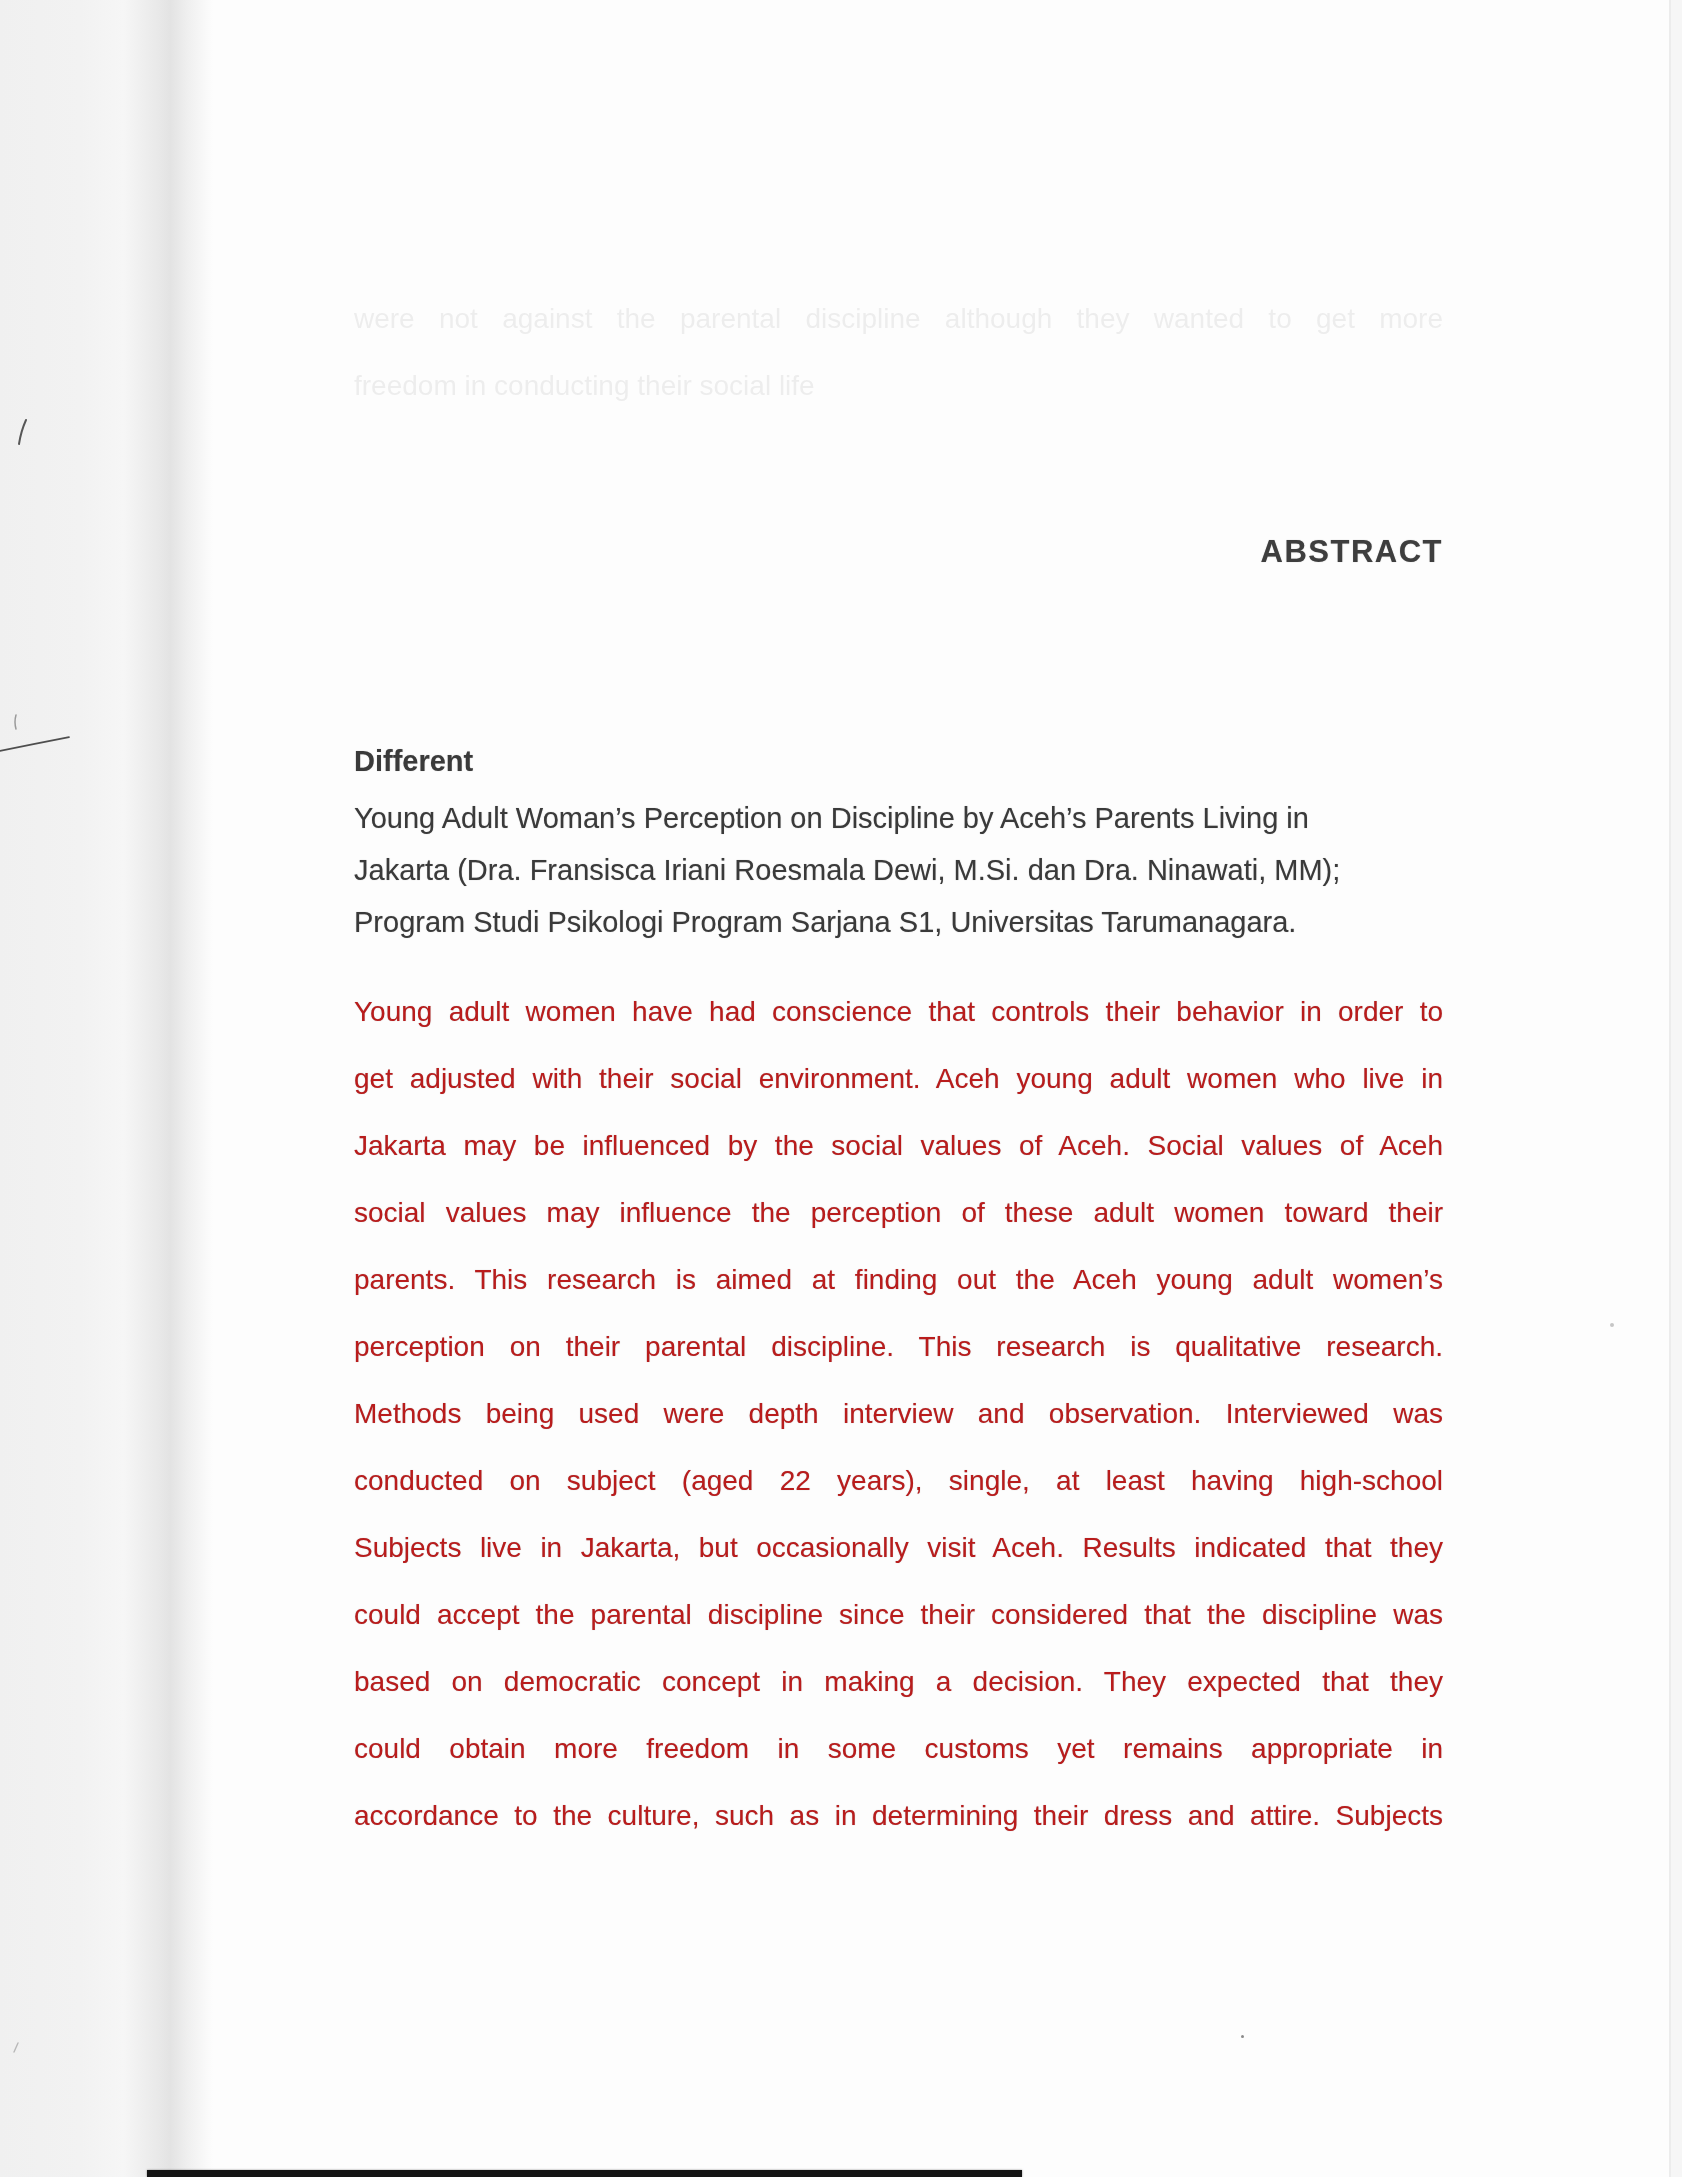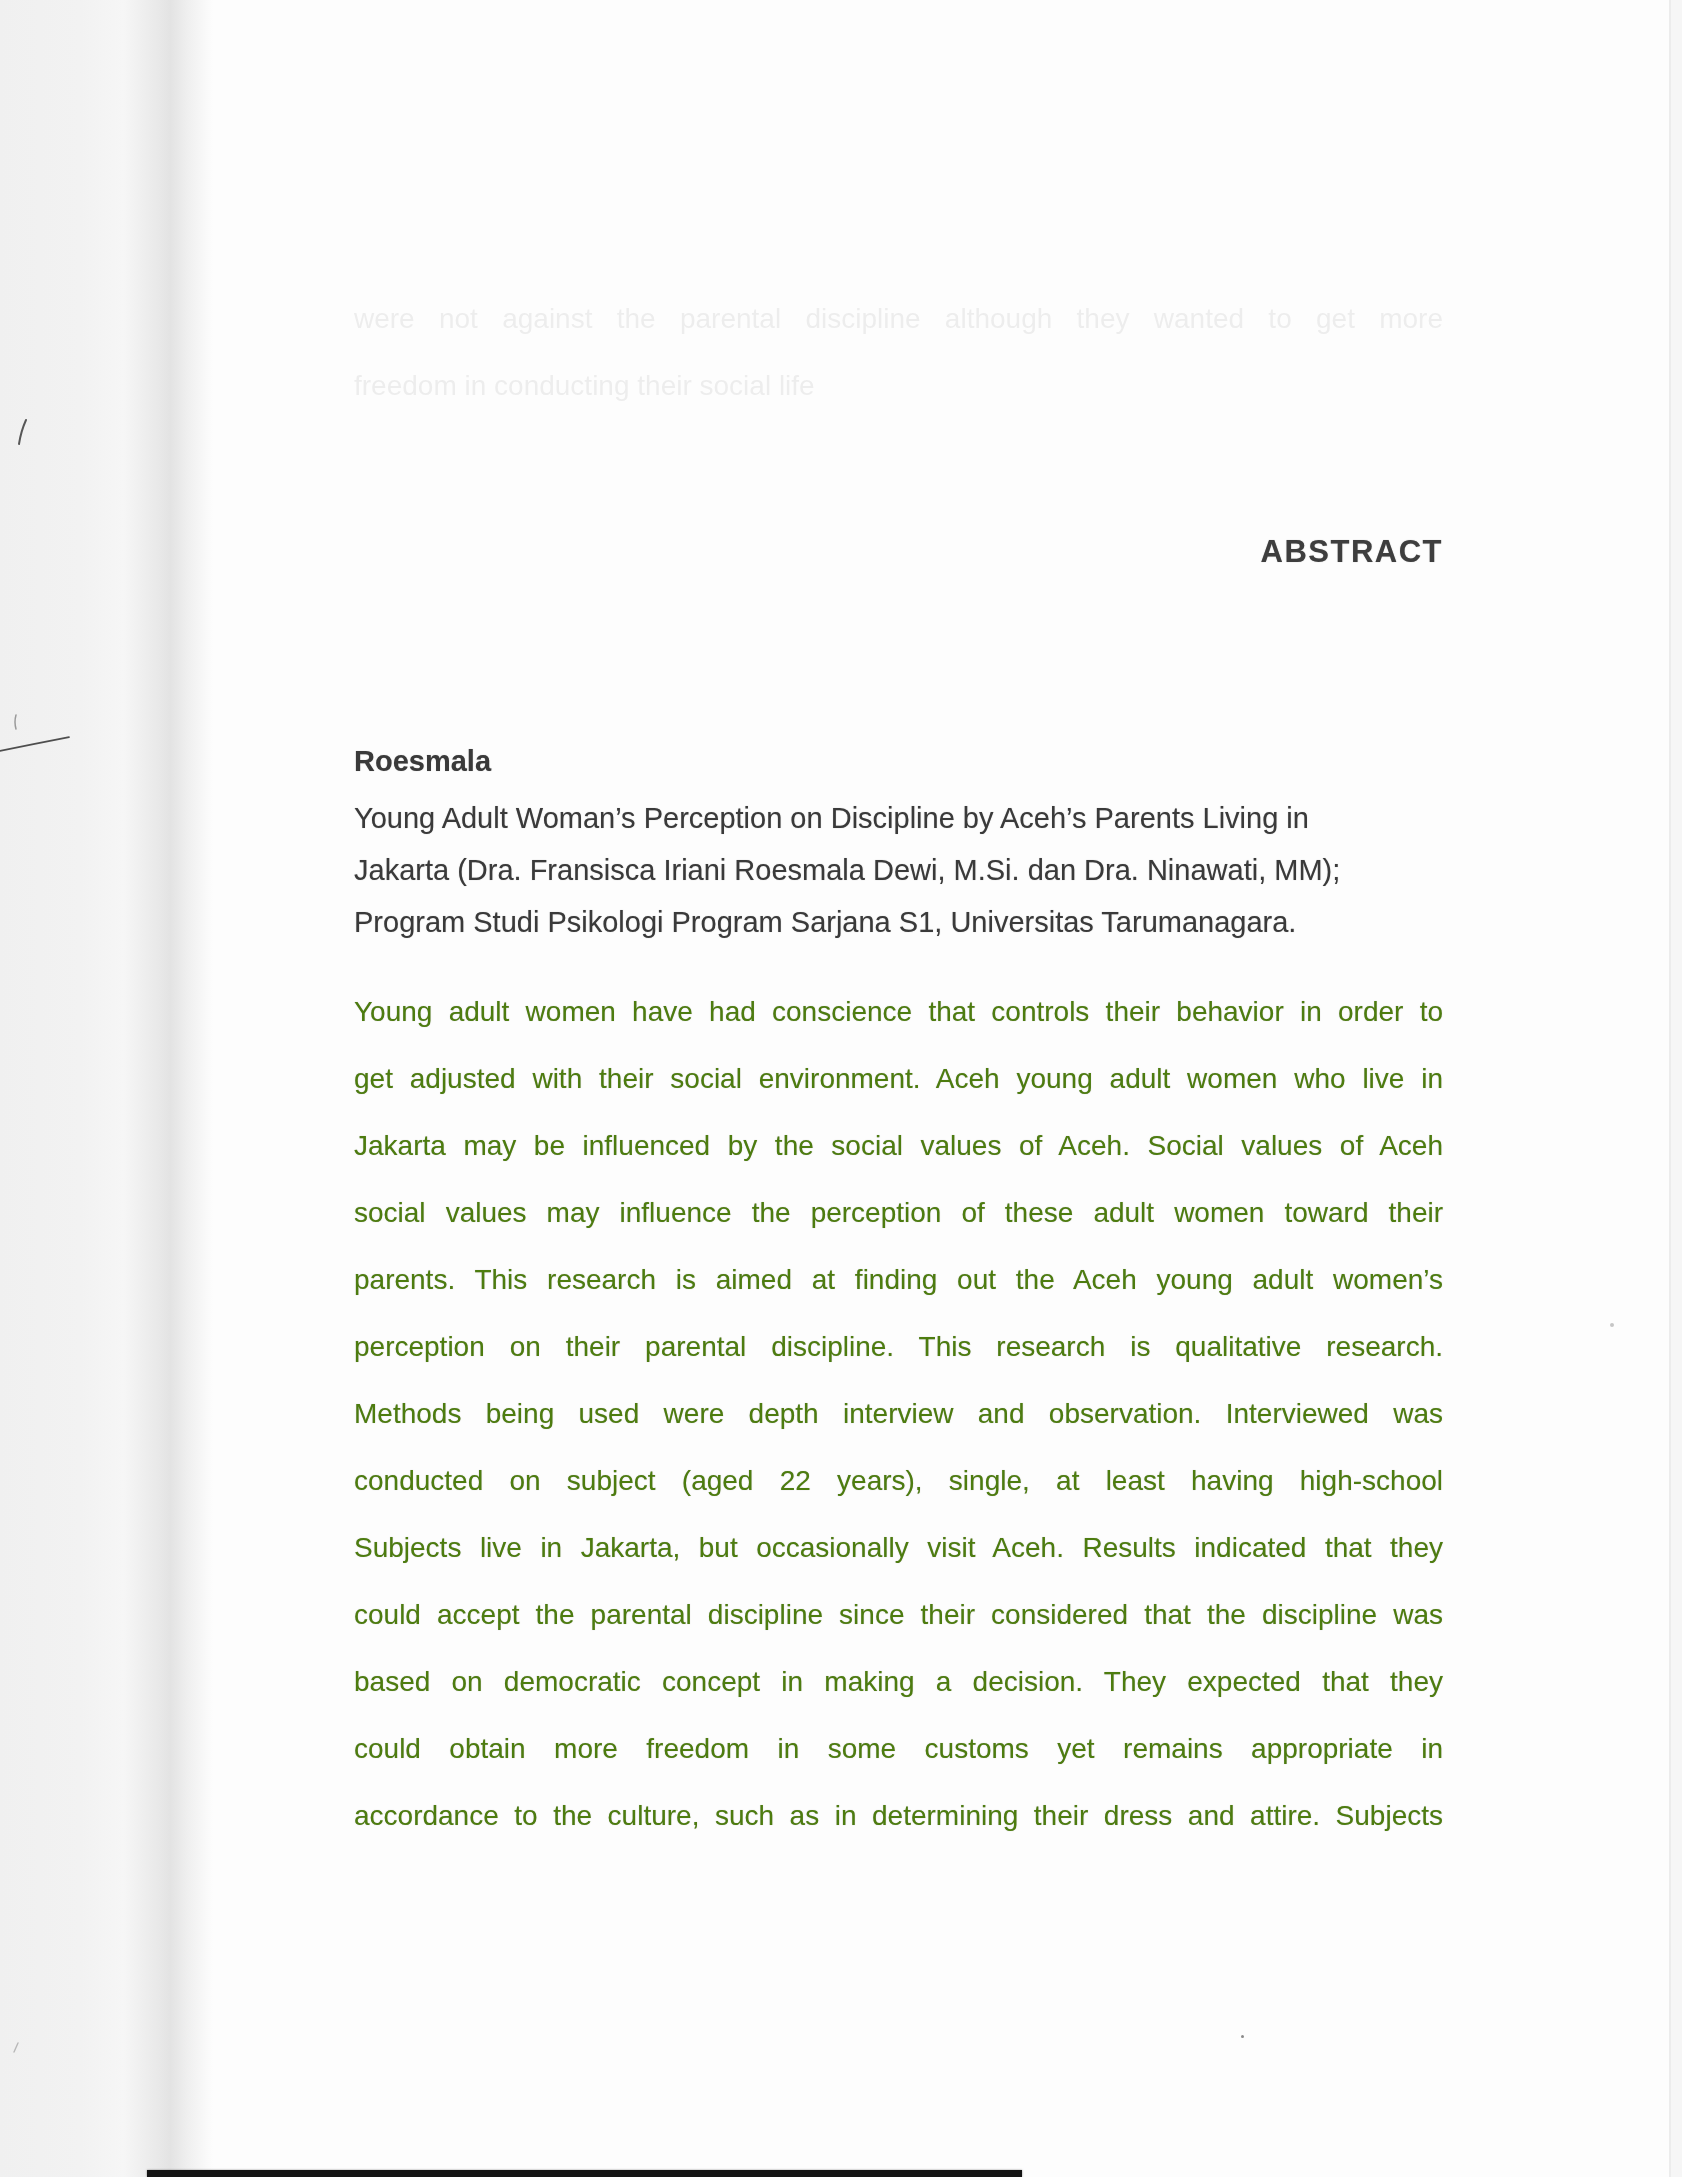--- a/index.html
+++ b/index.html
@@ -43,21 +43,21 @@
     text-shadow:0 0 1px rgba(70,70,70,0.4);
   }
   .title-block{
     position:absolute;left:354px;width:1089px;top:792px;
     font-size:29px;font-weight:normal;line-height:52px;color:#3a3a3a;
     text-shadow:0 0 1px rgba(70,70,70,0.4);
   }
   .title-line{white-space:nowrap;}
   .body-block{
     position:absolute;left:354px;width:1089px;top:978px;
-    font-size:28px;line-height:67px;color:#4d7c0f;
+    font-size:28px;line-height:67px;color:#b91c1c;
     text-shadow:0 0 1px rgba(90,90,90,0.4);
   }
   .body-line{text-align:justify;text-align-last:justify;}
   .pen-mark{position:absolute;}
   .speck{position:absolute;border-radius:50%;}
   .bottom-dark-edge{
     position:absolute;left:147px;width:875px;height:7px;bottom:0;
     background:#141414;box-shadow:0 0 2px rgba(0,0,0,0.5);
   }
 </style>
@@ -80,21 +80,21 @@
 
   <svg class="pen-mark" style="left:11px;top:713px;" width="10" height="20" viewBox="0 0 10 20">
     <path d="M5,2 Q3,9 5,16" stroke="#9a9a9a" stroke-width="1.5" fill="none" stroke-linecap="round"></path>
   </svg>
   <svg class="pen-mark" style="left:0px;top:735px;" width="71" height="20" viewBox="0 0 72 20">
     <path d="M0,16 Q34,9 70,2" stroke="#4e4e4e" stroke-width="1.6" fill="none" stroke-linecap="round"></path>
   </svg>
 
   <h1 class="abstract-heading">ABSTRACT</h1>
 
-  <div class="author-name">Roesmala</div>
+  <div class="author-name">Different</div>
 
   <div class="title-block">
     <div class="title-line">Young Adult Woman’s Perception on Discipline by Aceh’s Parents Living in</div>
     <div class="title-line">Jakarta (Dra. Fransisca Iriani Roesmala Dewi, M.Si. dan Dra. Ninawati, MM);</div>
     <div class="title-line">Program Studi Psikologi Program Sarjana S1, Universitas Tarumanagara.</div>
   </div>
 
   <div class="body-block">
     <div class="body-line">Young adult women have had conscience that controls their behavior in order to</div>
     <div class="body-line">get adjusted with their social environment. Aceh young adult women who live in</div>

